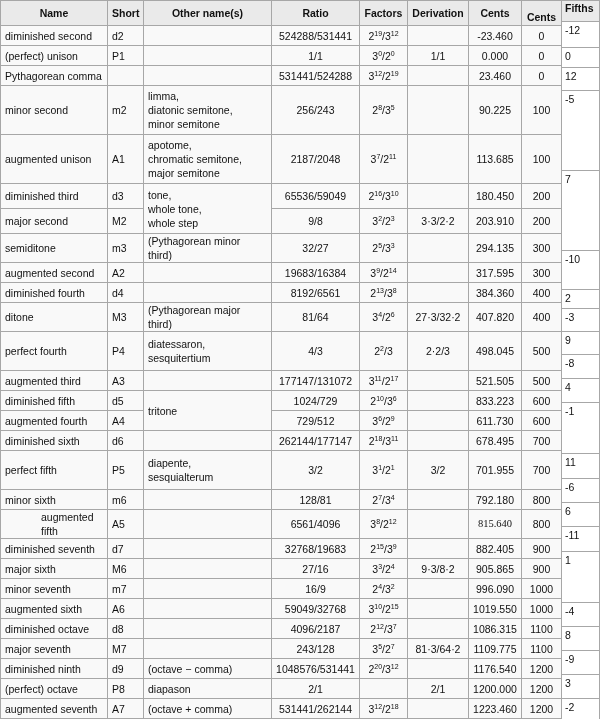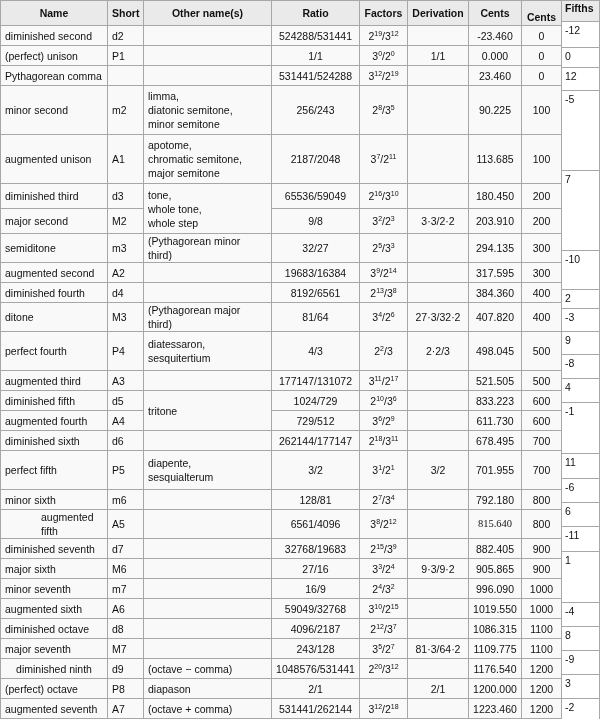--- a/index.html
+++ b/index.html
@@ -290,21 +290,21 @@
           <td class="c" style="height: 19px;">900</td>
         </tr>
         <tr>
           <td style="height: 19px;">major sixth</td>
           <td style="height: 19px;">M6</td>
           <td style="height: 19px;">
             <div></div>
           </td>
           <td class="c" style="height: 19px;">27/16</td>
           <td class="c" style="height: 19px;"><span>3</span><sup>3</sup><span>/</span><span>2</span><sup>4</sup></td>
-          <td class="c" style="height: 19px;">9·3/9·2</td>
+          <td class="c" style="height: 19px;">9·3/8·2</td>
           <td class="c" style="height: 19px;">905.865</td>
           <td class="c" style="height: 19px;">900</td>
         </tr>
         <tr>
           <td style="height: 19px;">minor seventh</td>
           <td style="height: 19px;">m7</td>
           <td style="height: 19px;">
             <div></div>
           </td>
           <td class="c" style="height: 19px;">16/9</td>
@@ -343,21 +343,21 @@
           <td style="height: 19px;">
             <div></div>
           </td>
           <td class="c" style="height: 19px;">243/128</td>
           <td class="c" style="height: 19px;"><span>3</span><sup>5</sup><span>/</span><span>2</span><sup>7</sup></td>
           <td class="c" style="height: 19px;">81·3/64·2</td>
           <td class="c" style="height: 19px;">1109.775</td>
           <td class="c" style="height: 19px;">1100</td>
         </tr>
         <tr>
-          <td style="height: 19px; text-align: center;">diminished ninth</td>
+          <td style="height: 19px;">diminished ninth</td>
           <td style="height: 19px;">d9</td>
           <td style="height: 19px;">
             <div>(octave − comma)</div>
           </td>
           <td class="c" style="height: 19px;">1048576/531441</td>
           <td class="c" style="height: 19px;"><span>2</span><sup>20</sup><span>/</span><span>3</span><sup>12</sup></td>
           <td class="c" style="height: 19px;"></td>
           <td class="c" style="height: 19px;">1176.540</td>
           <td class="c" style="height: 19px;">1200</td>
         </tr>

